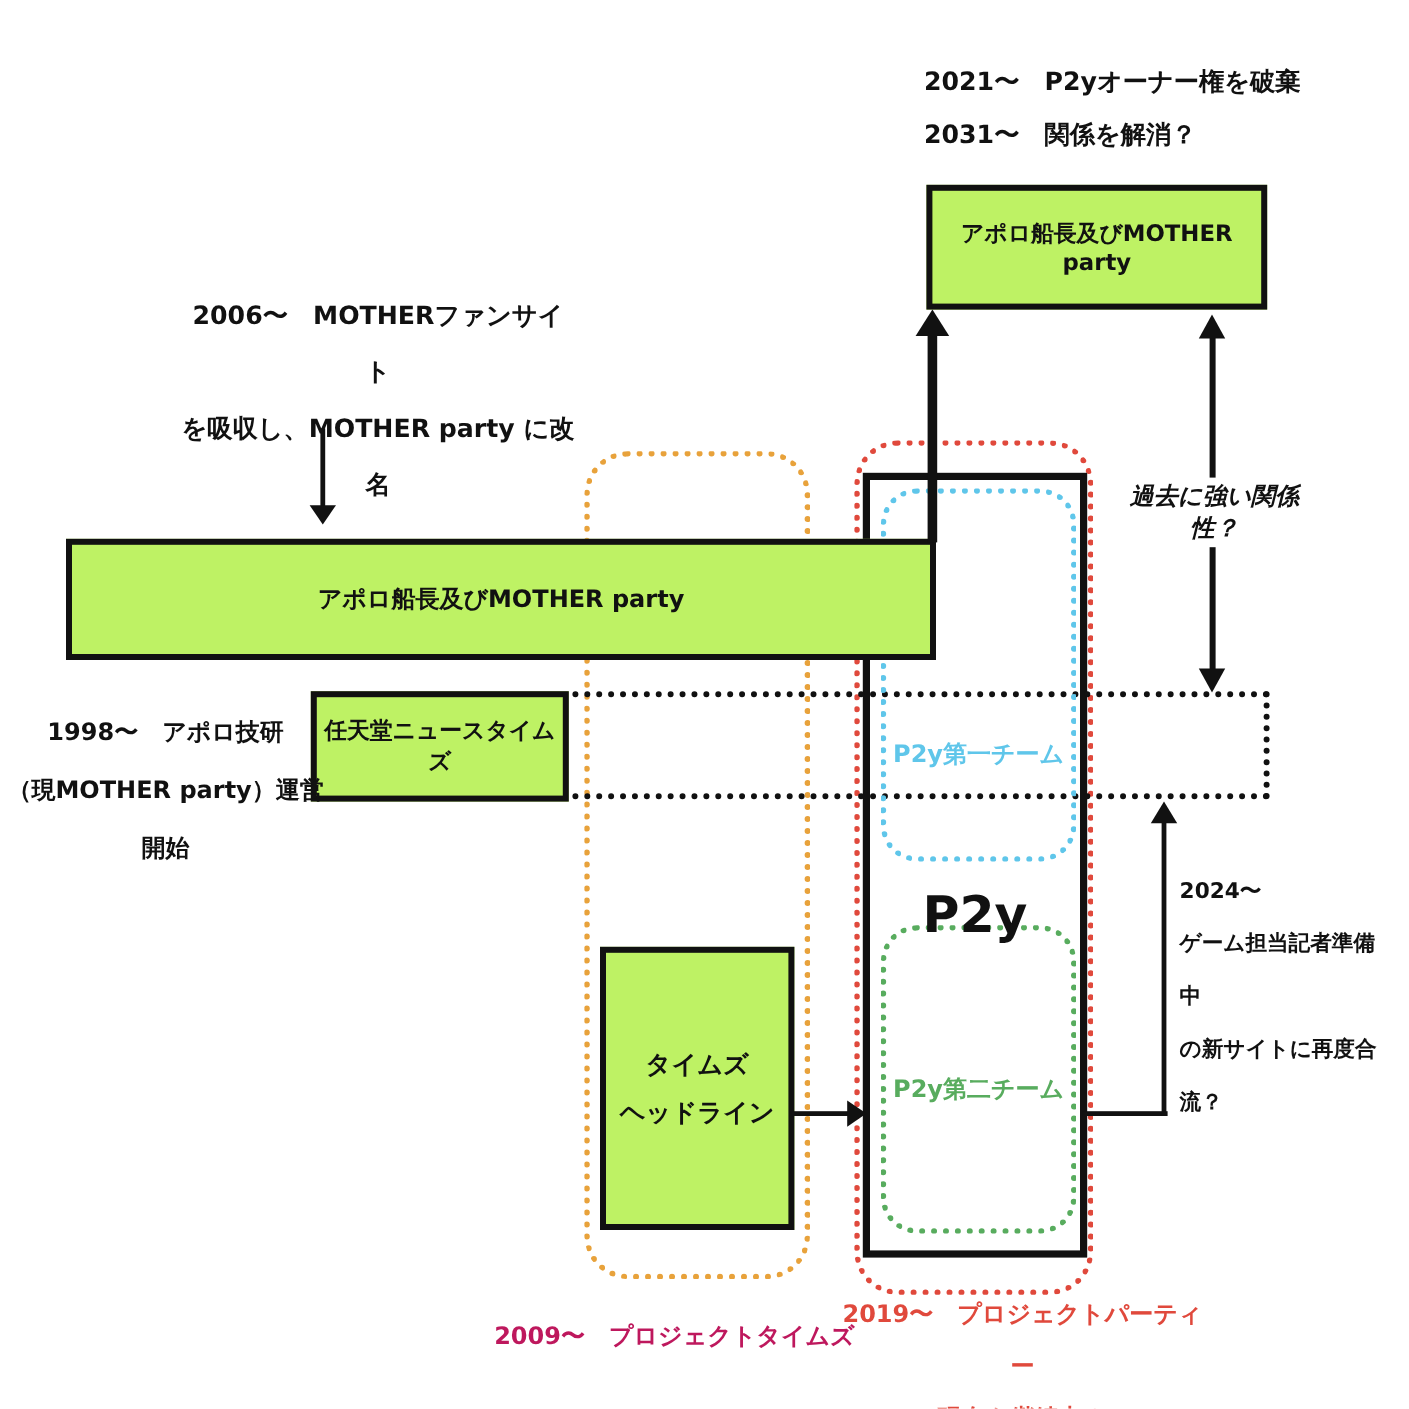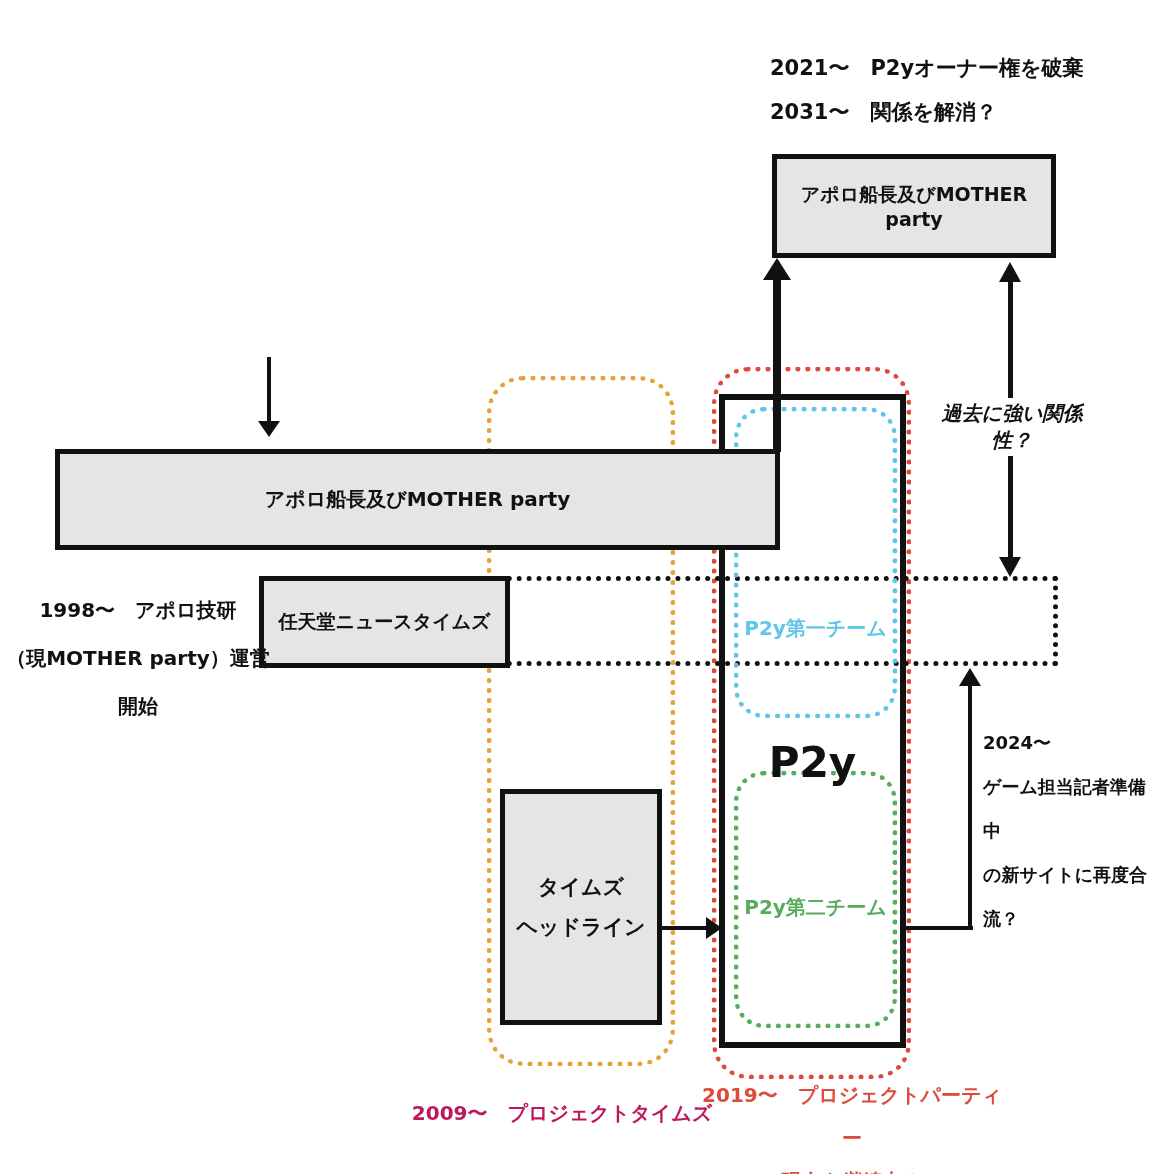--- a/index.html
+++ b/index.html
@@ -1,21 +1,21 @@
 <!DOCTYPE html>
 <html><head>
 <meta charset="utf-8">
 <style>
   * { margin:0; padding:0; box-sizing:border-box; }
   html,body { background:#ffffff; }
   body { font-family:"DejaVu Sans","Liberation Sans",sans-serif; color:#111111; }
   .canvas { position:relative; width:1174px; height:1174px; background:#ffffff; overflow:hidden; font-weight:bold; }
   .abs { position:absolute; }
   .note { white-space:pre-line; }
-  .solid-box { border:5px solid #111111; background:#e5e5e5; display:flex; align-items:center; justify-content:center; text-align:center; white-space:pre-line; }
+  .solid-box { border:5px solid #111111; background:#bef264; display:flex; align-items:center; justify-content:center; text-align:center; white-space:pre-line; }
   .vline,.hline { background:#111111; }
   .tri { width:0; height:0; }
   .ctr { text-align:center; }
 </style>
 </head>
 <body>
 
 <div class="canvas">
 
   <div class="abs" style="left:487px; top:376px; width:188px; height:690px; border:5px dotted #E8A23B; border-radius:36px;"></div>
@@ -28,21 +28,21 @@
   <div class="abs" style="left:734px; top:407px; width:163px; height:311px; border:5px dotted #5FC6EA; border-radius:30px;"></div>
   <div class="abs" style="left:734px; top:771px; width:163px; height:257px; border:5px dotted #58AC5E; border-radius:30px;"></div>
 
   <div class="abs ctr" style="left:734px; top:615px; width:163px; font-size:20px; color:#5FC6EA;">P2y第一チーム</div>
   <div class="abs ctr" style="left:719px; top:738px; width:187px; font-size:42px; font-weight:600; color:#111111;">P2y</div>
   <div class="abs ctr" style="left:734px; top:894px; width:163px; font-size:20px; color:#58AC5E;">P2y第二チーム</div>
 
   <div class="abs solid-box" style="left:500px; top:789px; width:162px; height:236px; font-size:21px; line-height:40px;">タイムズ
 ヘッドライン</div>
 
-  <div class="abs solid-box" style="left:259px; top:576px; width:251px; height:92px; font-size:19px;">任天堂ニュースタイムズ</div>
+  <div class="abs solid-box" style="left:259px; top:576px; width:215px; height:92px; font-size:19px;">任天堂ニュースタイムズ</div>
 
   <div class="abs solid-box" style="left:55px; top:449px; width:725px; height:101px; font-size:20px;">アポロ船長及びMOTHER party</div>
 
   <div class="abs solid-box" style="left:772px; top:154px; width:284px; height:104px; font-size:19px;">アポロ船長及びMOTHER party</div>
 
   <div class="abs vline" style="left:267px; top:357px; width:4px; height:66px;"></div>
   <div class="abs tri" style="left:258px; top:421px; border-left:11px solid transparent; border-right:11px solid transparent; border-top:16px solid #111111;"></div>
 
   <div class="abs vline" style="left:773px; top:276px; width:8px; height:176px;"></div>
   <div class="abs tri" style="left:763px; top:258px; border-left:14px solid transparent; border-right:14px solid transparent; border-bottom:22px solid #111111;"></div>
@@ -53,20 +53,22 @@
 
   <div class="abs hline" style="left:660px; top:926px; width:50px; height:4px;"></div>
   <div class="abs tri" style="left:706px; top:917px; border-top:11px solid transparent; border-bottom:11px solid transparent; border-left:16px solid #111111;"></div>
 
   <div class="abs hline" style="left:902px; top:926px; width:71px; height:4px;"></div>
   <div class="abs vline" style="left:968px; top:684px; width:4px; height:246px;"></div>
   <div class="abs tri" style="left:959px; top:668px; border-left:11px solid transparent; border-right:11px solid transparent; border-bottom:18px solid #111111;"></div>
 
   <div class="abs note" style="left:770px; top:46px; font-size:21px; line-height:44px;">2021〜　P2yオーナー権を破棄
 2031〜　関係を解消？</div>
+  <div class="abs note ctr" style="left:150px; top:240px; width:330px; font-size:21px; line-height:47px;">2006〜　MOTHERファンサイト
+を吸収し、MOTHER party に改名</div>
   <div class="abs note ctr" style="left:2px; top:586px; width:272px; font-size:20px; line-height:48px;">1998〜　アポロ技研
 （現MOTHER party）運営開始</div>
   <div class="abs ctr" style="left:924px; top:398px; width:176px; font-size:20px; background:#ffffff; padding:2px 0;font-style:italic;">過去に強い関係性？</div>
   <div class="abs note" style="left:983px; top:721px; width:170px; font-size:18px; line-height:44px;">2024〜
 ゲーム担当記者準備中
 の新サイトに再度合流？</div>
 
   <div class="abs ctr" style="left:397px; top:1100px; width:330px; font-size:20px; color:#be185d;">2009〜　プロジェクトタイムズ</div>
   <div class="abs note ctr" style="left:698px; top:1074px; width:308px; font-size:20px; line-height:43px; color:#E0493C;">2019〜　プロジェクトパーティー
 （現在も継続中？）</div>

